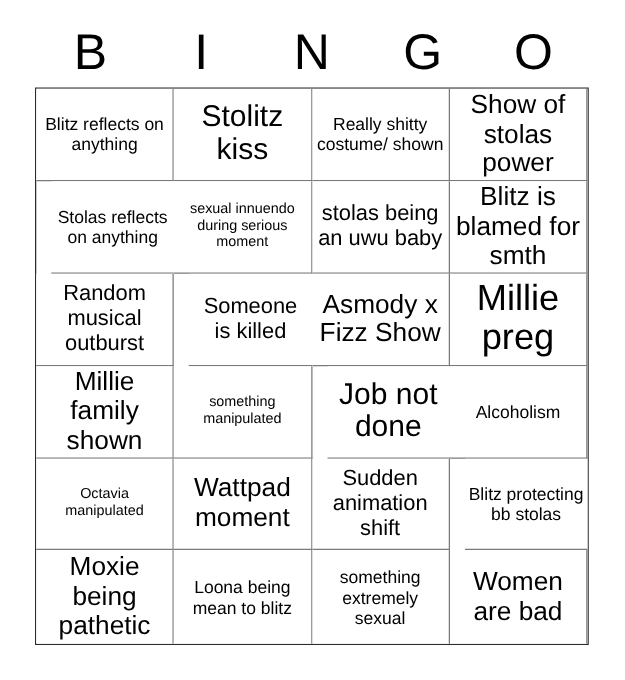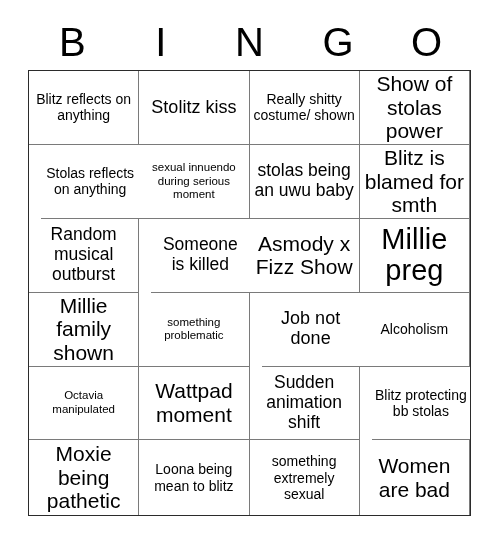--- a/index.html
+++ b/index.html
@@ -82,21 +82,21 @@
     width: 100%;
     line-height: 1.12;
     word-wrap: break-word;
     color: #000000;
   }
   
   .fs-xs .cell-text { font-size: 11.5px; line-height: 1.18; }
   .fs-sm .cell-text { font-size: 14px;   line-height: 1.16; }
   .fs-md .cell-text { font-size: 17.5px; line-height: 1.14; }
   .fs-lg .cell-text { font-size: 21px;   line-height: 1.12; }
-  .fs-xl .cell-text { font-size: 18px;   line-height: 1.10; }
+  .fs-xl .cell-text { font-size: 24px;   line-height: 1.10; }
   .fs-xxl .cell-text{ font-size: 29px;   line-height: 1.08; text-align: center; }
 </style>
 </head>
 <body>
 
 <div class="card">
 
   <div class="header-row">
     <div class="header-cell">B</div>
     <div class="header-cell">I</div>
@@ -141,21 +141,21 @@
     <div class="cell fs-lg">
         <span class="cell-text">Asmody x Fizz Show</span>
       </div>
     <div class="cell fs-xxl">
         <span class="cell-text">Millie preg</span>
       </div>
     <div class="cell fs-lg">
         <span class="cell-text">Millie family shown</span>
       </div>
     <div class="cell fs-xs">
-        <span class="cell-text">something problematic</span>
+        <span class="cell-text">something manipulated</span>
       </div>
 
     <div class="cell fs-xl">
         <span class="cell-text">Job not done</span>
       </div>
     <div class="cell fs-sm">
         <span class="cell-text">Alcoholism</span>
       </div>
     <div class="cell fs-xs">
         <span class="cell-text">Octavia manipulated</span>

